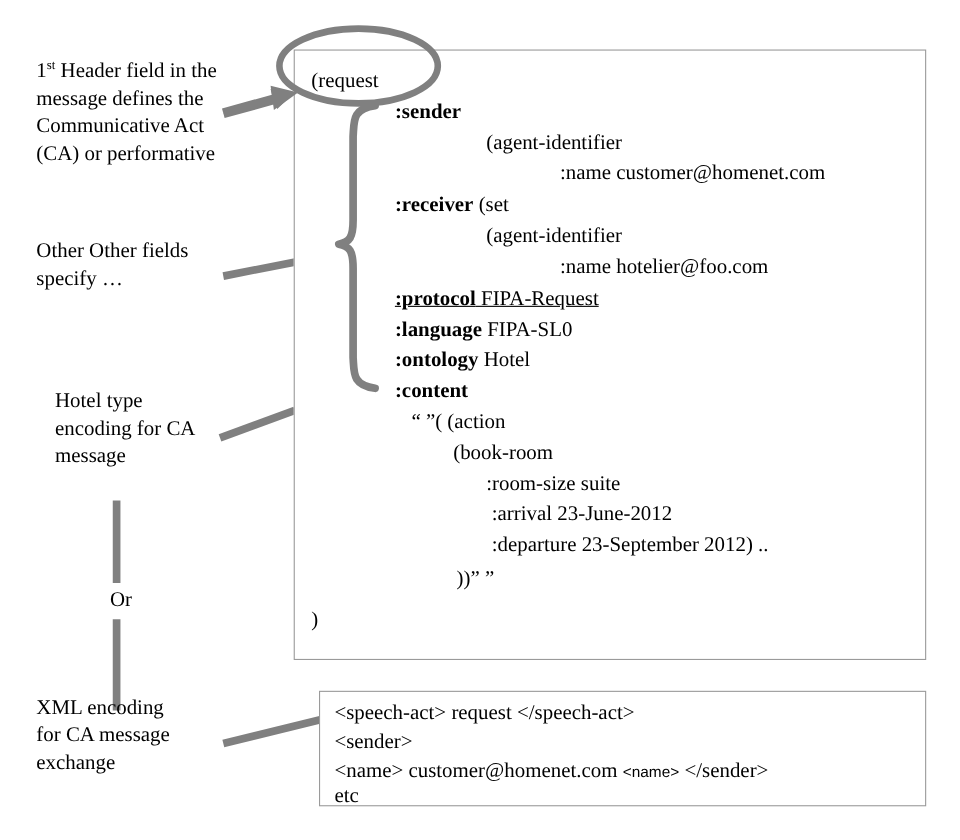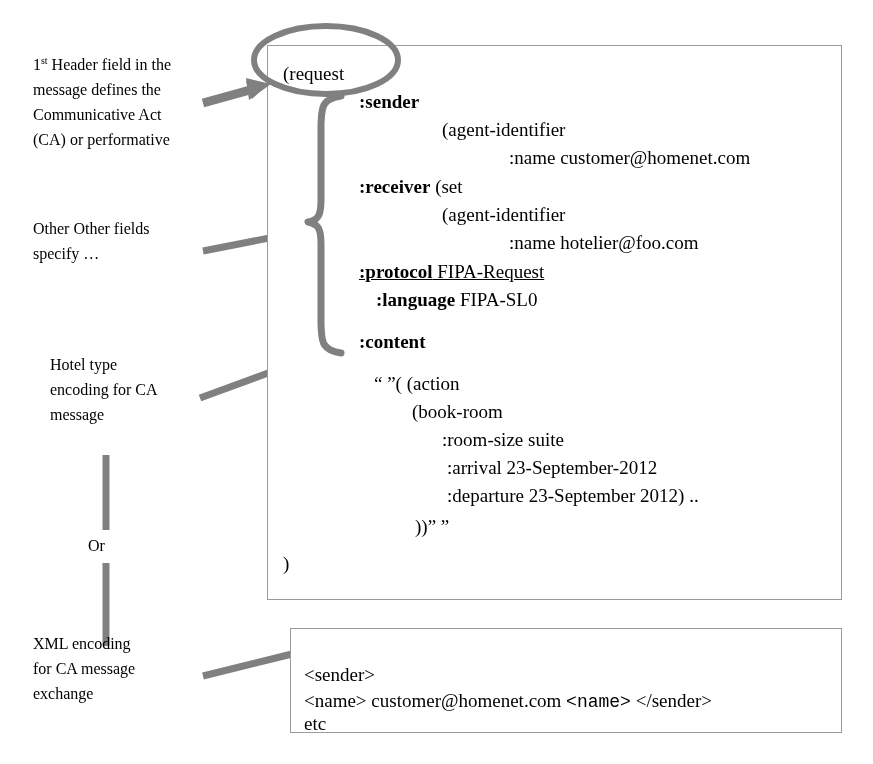--- a/index.html
+++ b/index.html
@@ -13,21 +13,21 @@
     position: relative;
     overflow: hidden;
     font-family: "Liberation Serif", "DejaVu Serif", serif;
     color: #000000;
   }
 
   
   .annot {
     position: absolute;
     font-family: "Liberation Serif", "DejaVu Serif", serif;
-    font-size: 16px;
+    font-size: 19px;
     line-height: 25px;
     color: #000;
     white-space: pre-line;
   }
   .annot sup {
     font-size: 0.62em;
     vertical-align: super;
     line-height: 0;
   }
 
@@ -53,22 +53,22 @@
   
   .xml {
     position: absolute;
     font-family: "Liberation Serif", "DejaVu Serif", serif;
     font-size: 19px;
     line-height: 26px;
     white-space: pre;
     color: #000;
   }
   .xml .sans {
-    font-family: Liberation Mono, monospace;
-    font-size: 18px;
+    font-family: Liberation Sans, sans-serif;
+    font-size: 14px;
   }
 
   
   .vec {
     position: absolute;
     left: 0;
     top: 0;
     width: 873px;
     height: 764px;
     pointer-events: none;
@@ -103,21 +103,21 @@
 Communicative Act
 (CA) or performative</span></div>
 
 <div class="annot layer-text" style="left:33px; top:216px; width:215px;">Other Other fields
 specify …</div>
 
 <div class="annot layer-text" style="left:50px; top:352px; width:215px;">Hotel type
 encoding for CA
 message</div>
 
-<div class="annot layer-text" style="left:88px; top:533px;text-align:right;">Or</div>
+<div class="annot layer-text" style="left:100px; top:533px;text-align:right;">Or</div>
 
 <div class="annot layer-text" style="left:33px; top:631px; width:215px;">XML encoding
 for CA message
 exchange</div>
 
 <div class="layer-text" style="position:absolute; left:267px; top:45px; width:480px; height:555px;">
 
   <div class="code" style="left:16px; top:15px;"><span>(request</span></div>
 
   <div class="code" style="left:92px; top:43px;"><span class="kw">:sender</span></div>
@@ -127,42 +127,44 @@
   <div class="code" style="left:242px; top:99px;"><span>:name customer@homenet.com</span></div>
 
   <div class="code" style="left:92px; top:128px;"><span class="kw">:receiver</span><span> (set</span></div>
 
   <div class="code" style="left:175px; top:156px;"><span>(agent-identifier</span></div>
 
   <div class="code" style="left:242px; top:184px;"><span>:name hotelier@foo.com</span></div>
 
   <div class="code" style="left:92px; top:213px;text-decoration:underline;"><span class="kw">:protocol</span><span> FIPA-Request</span></div>
 
-  <div class="code" style="left:92px; top:241px;margin-left:17px;"><span class="kw">:language</span><span> FIPA-SL0</span></div>
+  <div class="code" style="left:92px; top:241px;"><span class="kw">:language</span><span> FIPA-SL0</span></div>
 
+  <div class="code" style="left:92px; top:269px;"><span class="kw">:ontology</span><span> Hotel</span></div>
 
-  <div class="code" style="left:92px; top:283px;"><span class="kw">:content</span></div>
+  <div class="code" style="left:92px; top:297px;"><span class="kw">:content</span></div>
 
   <div class="code" style="left:107px; top:325px;"><span>“ ”( (action</span></div>
 
   <div class="code" style="left:145px; top:353px;"><span>(book-room</span></div>
 
   <div class="code" style="left:175px; top:381px;"><span>:room-size suite</span></div>
 
-  <div class="code" style="left:180px; top:409px;"><span>:arrival 23-September-2012</span></div>
+  <div class="code" style="left:180px; top:409px;"><span>:arrival 23-June-2012</span></div>
 
   <div class="code" style="left:180px; top:437px;"><span>:departure 23-September 2012) ..</span></div>
 
   <div class="code" style="left:148px; top:468px;"><span>))” ”</span></div>
 
   <div class="code" style="left:16px; top:505px;"><span>)</span></div>
 </div>
 
 <div class="layer-text" style="position:absolute; left:290px; top:628px; width:552px; height:105px;">
 
+  <div class="xml" style="left:14px; top:8px;"><span>&lt;speech-act&gt; request &lt;/speech-act&gt;</span></div>
 
   <div class="xml" style="left:14px; top:34px;"><span>&lt;sender&gt;</span></div>
 
   <div class="xml" style="left:14px; top:60px;"><span>&lt;name&gt; customer@homenet.com </span><span class="sans">&lt;name&gt;</span><span> &lt;/sender&gt;</span></div>
 
   <div class="xml" style="left:14px; top:83px;"><span>etc</span></div>
 </div>
 
 <svg class="vec vec-top" viewBox="0 0 873 764" xmlns="http://www.w3.org/2000/svg">
 

